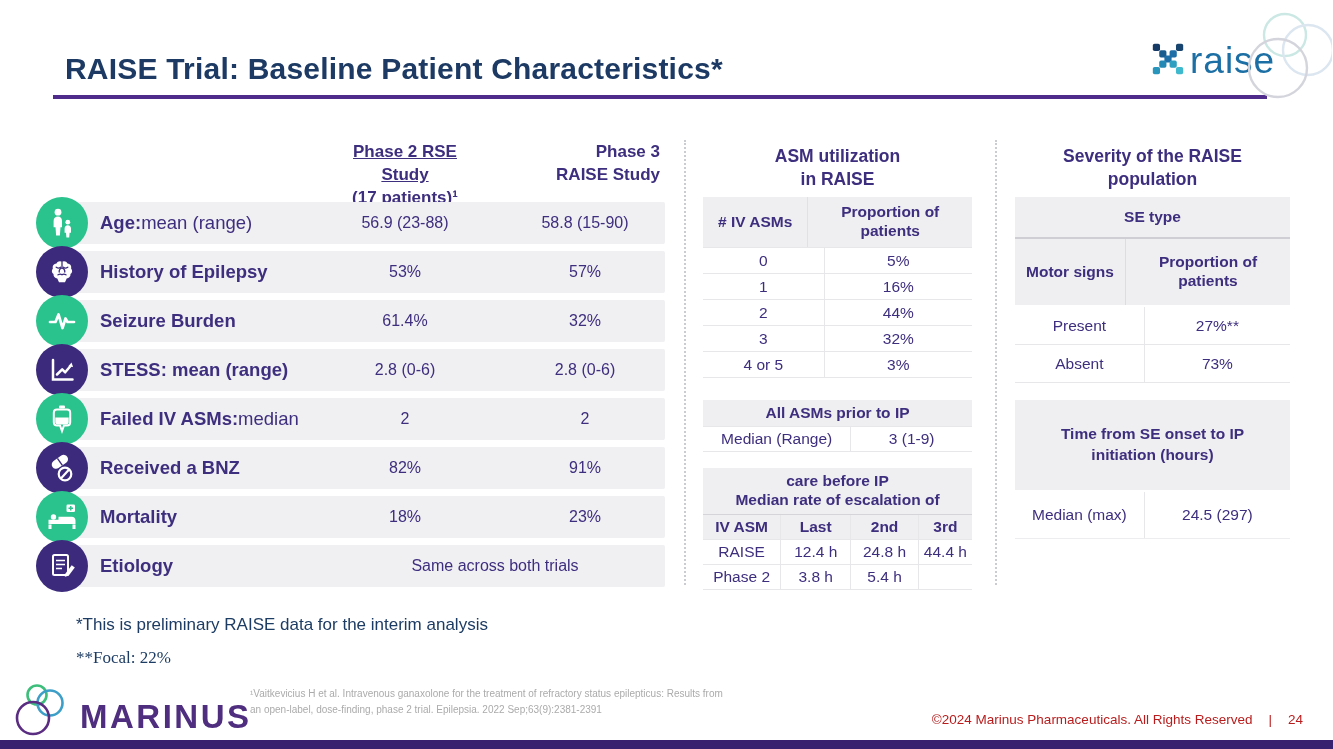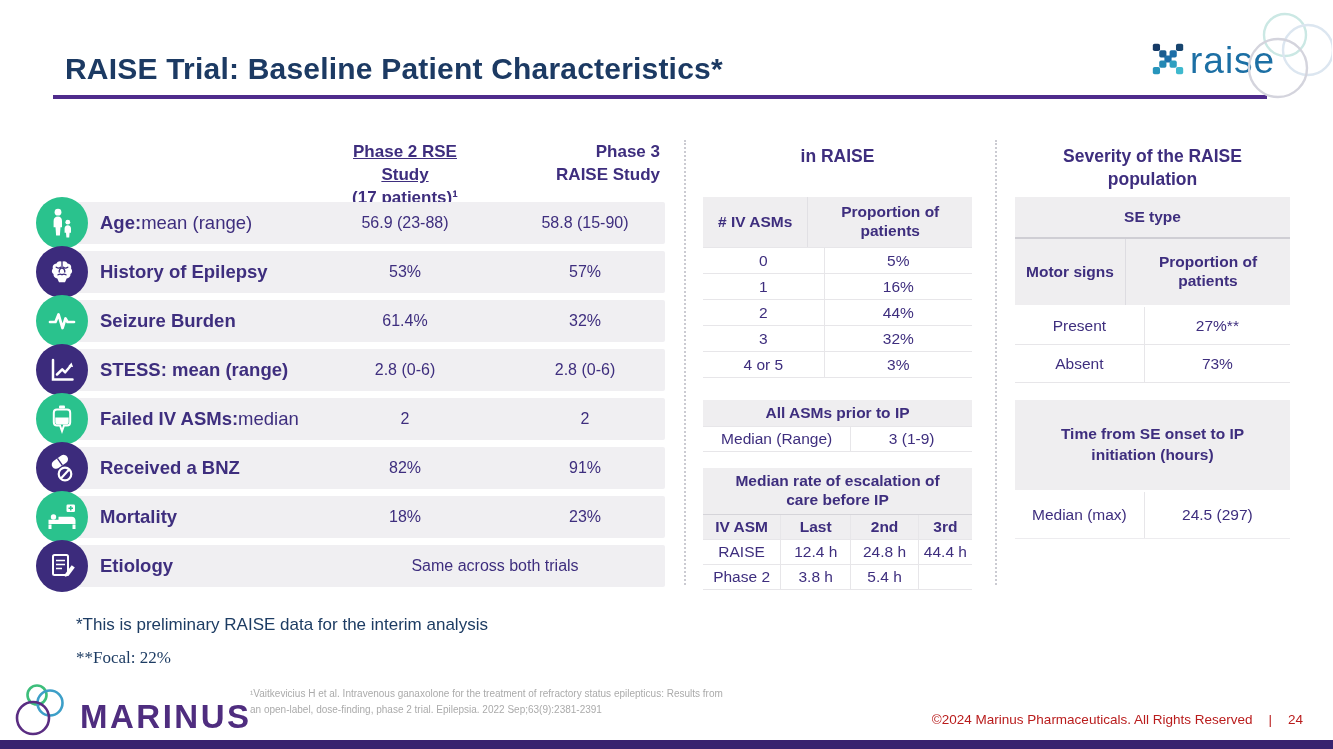--- a/index.html
+++ b/index.html
@@ -267,20 +267,21 @@
         </div>
       <div class="val v-span">Same across both trials</div>
     </div>
 
   </div>
 
   <div class="dotted d1"></div>
   <div class="dotted d2"></div>
 
   <div class="sec-title st-mid">
+    <div>ASM utilization</div>
     <div>in RAISE</div>
   </div>
 
   <div class="mtab asm">
     <div class="asm-head">
       <div class="c1"># IV ASMs</div>
       <div class="c2">Proportion of patients</div>
     </div>
     <div class="asm-row">
       <div class="cell c1">0</div>
@@ -307,22 +308,22 @@
   <div class="mtab allasm">
     <div class="allasm-title gray bold">All ASMs prior to IP</div>
     <div class="allasm-row">
       <div class="cell c1">Median (Range)</div>
       <div class="cell c2">3 (1-9)</div>
     </div>
   </div>
 
   <div class="mtab esc">
     <div class="esc-title gray bold">
+      <div>care before IP</div>
       <div>Median rate of escalation of</div>
-      <div>care before IP</div>
     </div>
     <div class="esc-cols gray bold">
       <div class="cell ec1">IV ASM</div>
       <div class="cell ec2">Last</div>
       <div class="cell ec3">2nd</div>
       <div class="cell ec4">3rd</div>
     </div>
     <div class="esc-row">
       <div class="cell ec1">RAISE</div>
       <div class="cell ec2">12.4 h</div>

